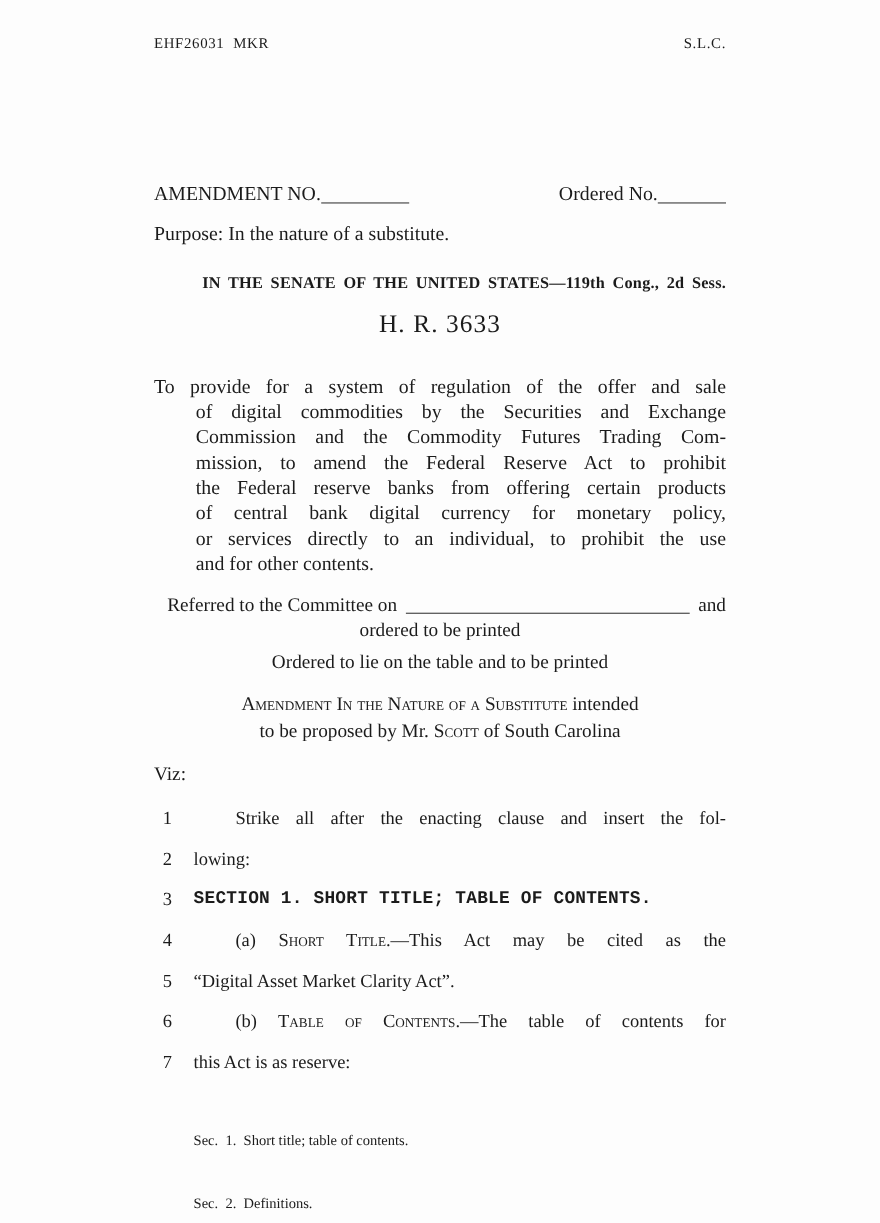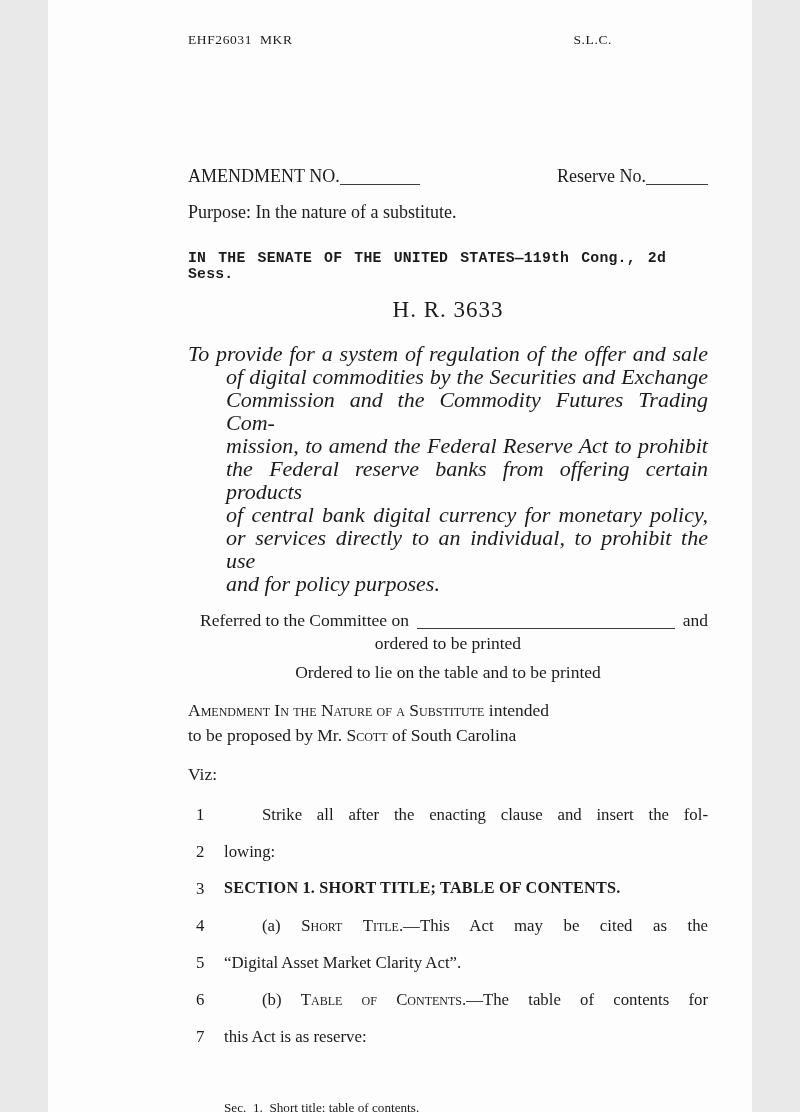--- a/index.html
+++ b/index.html
@@ -1,18 +1,18 @@
 <!DOCTYPE html>
 <html><head>
 <meta charset="utf-8">
 <style>
   html,body{margin:0;padding:0;background:#e9e9e9;}
   .page{
     position:relative;
-    width:704px;height:1112px;
+    width:800px;height:1112px;
     margin:0 auto;
     background:#fdfdfd;
     color:#1b1b1b;
     font-family:"Liberation Serif","DejaVu Serif",serif;
     box-sizing:border-box;
     padding:32px 140px 0 140px;
     overflow:hidden;
   }
   .content{width:520px;}
 
@@ -22,87 +22,87 @@
   
   .amendrow{display:flex;align-items:center;margin-top:118px;font-size:18px;}
   .blankline{display:inline-block;border-bottom:1.3px solid #3c3c3c;height:16px;}
   .b-amend{width:80px;}
   .b-cal{width:62px;}
   .amend-left{flex:0 0 auto;}
   .amend-gap{flex:1;}
   .purpose{margin-top:15px;font-size:18px;}
 
   
-  .senate{margin-top:27px;text-align:left;font-weight:bold;font-size:14.8px;word-spacing:3px;letter-spacing:0.2px;font-family:Liberation Mono, monospace;}
+  .senate{margin-top:27px;text-align:right;font-weight:bold;font-size:14.8px;word-spacing:3px;letter-spacing:0.2px;}
   .billno{margin-top:15px;text-align:center;font-weight:normal;font-size:23px;letter-spacing:1px;}
 
   
-  .preamble{margin-top:19px;font-size:22px;font-style:italic;}
+  .preamble{margin-top:32px;font-size:18px;}
   .pre-line{line-height:23px;text-align:justify;text-align-last:justify;}
   .pre-line.ind{padding-left:38px;}
   .pre-line.last{text-align-last:left;}
 
   
   .refrow{display:flex;align-items:center;margin-top:14px;font-size:17.5px;line-height:23px;padding-left:12px;}
   .ref-blank{flex:1;border-bottom:1.3px solid #3c3c3c;margin:0 8px;height:16px;}
   .centerline{text-align:center;font-size:17.5px;line-height:23px;}
   .ordered{margin-top:6px;}
 
   
-  .subst{margin-top:14px;font-size:17.5px;line-height:25px;font-family:Liberation Serif, serif;}
+  .subst{margin-top:14px;text-align:center;font-size:17.5px;line-height:25px;font-family:Liberation Serif, serif;}
   .sc{font-variant:small-caps;}
   .viz{margin-top:16px;font-size:17.5px;}
 
   
   .lines{margin-top:11px;}
   .bodyline{position:relative;padding-left:36px;line-height:37px;font-size:16.8px;}
   .lnum{position:absolute;left:8px;top:0;}
   .ltext{display:block;}
   .ltext.just{text-align:justify;text-align-last:justify;}
   .ltext.ind{text-indent:38px;}
-  .ltext.bold{font-weight:bold;font-size:16.2px;letter-spacing:0.2px;}
+  .ltext.bold{font-weight:bold;font-size:16.2px;letter-spacing:0.2px;font-family:Liberation Mono, monospace;}
 
   
   .toc{margin-top:5px;padding-left:36px;font-size:13.2px;line-height:19px;white-space:pre-wrap;}
 </style>
 </head>
 <body>
 
 <div class="page">
 
   <div class="hdr">
     <span>EHF26031  MKR</span>
     <span>S.L.C.</span>
   </div>
 
   <div class="content">
 
     <div class="amendrow">
       <span class="amend-left">AMENDMENT NO.</span>
         <span class="blankline b-amend"></span>
       <span class="amend-gap"></span>
-      <span>Reserve No.</span>
+      <span>Ordered No.</span>
         <span class="blankline b-cal"></span>
     </div>
 
     <div class="purpose">Purpose: In the nature of a substitute.</div>
 
     <div class="senate">IN THE SENATE OF THE UNITED STATES—119th Cong., 2d Sess.</div>
 
     <div class="billno">H. R. 3633</div>
 
     <div class="preamble">
       <div class="pre-line">To provide for a system of regulation of the offer and sale</div>
       <div class="pre-line ind">of digital commodities by the Securities and Exchange</div>
       <div class="pre-line ind">Commission and the Commodity Futures Trading Com-</div>
       <div class="pre-line ind">mission, to amend the Federal Reserve Act to prohibit</div>
       <div class="pre-line ind">the Federal reserve banks from offering certain products</div>
       <div class="pre-line ind">of central bank digital currency for monetary policy,</div>
       <div class="pre-line ind">or services directly to an individual, to prohibit the use</div>
-      <div class="pre-line ind last">and for policy purposes.</div>
+      <div class="pre-line ind last">and for other contents.</div>
     </div>
 
     <div class="refrow">
       <span>Referred to the Committee on</span>
       <span class="ref-blank"></span>
       <span>and</span>
     </div>
     <div class="centerline">ordered to be printed</div>
 
     <div class="centerline ordered">Ordered to lie on the table and to be printed</div>

